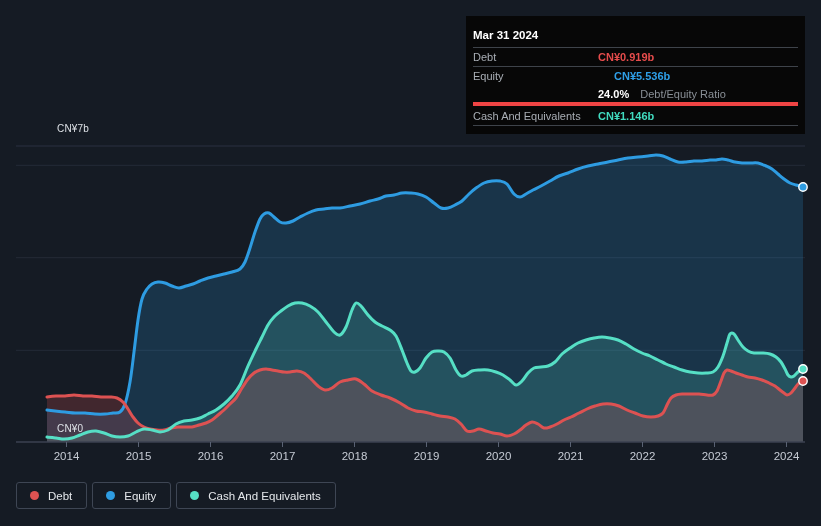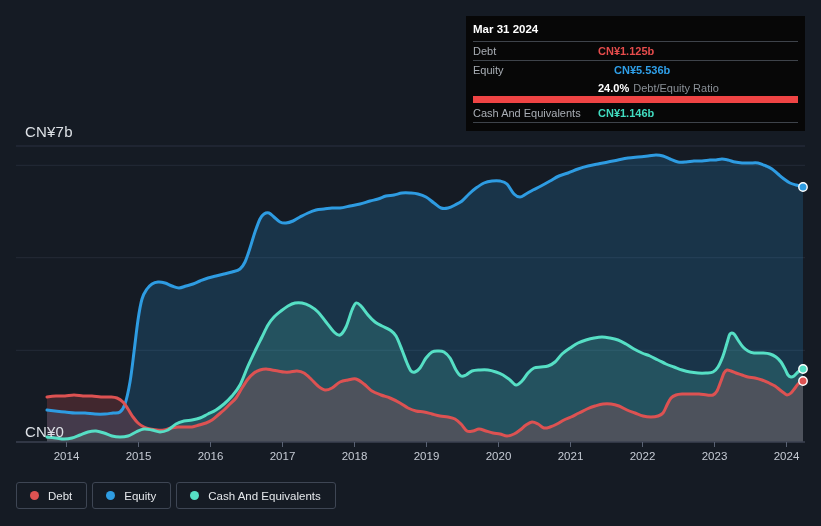--- a/index.html
+++ b/index.html
@@ -1,28 +1,28 @@
 <!DOCTYPE html>
 <html><head>
 <meta charset="utf-8">
 <style>
   html,body{margin:0;padding:0;background:#151b24;}
   .stage{position:relative;width:821px;height:526px;background:#151b24;overflow:hidden;
          font-family:"Liberation Sans",sans-serif;-webkit-font-smoothing:antialiased;}
   svg{position:absolute;left:0;top:0;}
-  .ylabel{position:absolute;font-size:15px;color:#dde1e6;letter-spacing:.2px;}
+  .ylabel{position:absolute;font-size:10px;color:#dde1e6;letter-spacing:.2px;margin-left:32px;}
   
   .tooltip{position:absolute;left:466px;top:16px;width:339px;background:#070707;
-           color:#b8bdc3;font-size:11px;box-sizing:border-box;padding:0 0 8px 0;}
+           color:#b8bdc3;font-size:11px;box-sizing:border-box;padding:6px 0 8px 0;}
   .tt-row{display:flex;align-items:center;margin:0 7px;border-bottom:1px solid #3e434a;}
   .tt-title{height:25px;font-weight:bold;color:#ffffff;font-size:11.5px;}
   .tt-data{height:18px;}
   .tt-label{width:125px;flex-shrink:0;color:#a9aeb5;}
   .tt-value{font-weight:bold;}
-  .tt-ratio{height:17px;padding-left:125px;border-bottom:7px solid #ef4444;}
+  .tt-ratio{height:17px;padding-left:125px;border-bottom:4px solid #ef4444;gap:7px;}
   .tt-noline{border-bottom:none;}
   .ratio-pct{color:#ffffff;font-weight:bold;margin-right:4px;}
   .ratio-txt{color:#8a9097;}
   
   .legend{position:absolute;left:16px;top:482px;display:flex;gap:5px;}
   .legend-item{display:flex;align-items:center;gap:9px;height:27px;padding:0 14px 0 13px;
                border:1px solid #3e4654;border-radius:3px;color:#e4e7eb;font-size:11.5px;
                background:transparent;cursor:pointer;box-sizing:border-box;}
   .dot{width:9px;height:9px;border-radius:50%;flex-shrink:0;}
 </style>
@@ -70,21 +70,21 @@
       <circle cx="803" cy="381" r="4.2" fill="#dd5252" stroke="#ffffff" stroke-width="1.4"></circle>
     </svg>
 
   <div class="ylabel" style="left:25px;top:123px;">CN¥7b</div>
   <div class="ylabel" style="left:25px;top:423px;">CN¥0</div>
 
   <div class="tooltip">
     <div class="tt-row tt-title">Mar 31 2024</div>
     <div class="tt-row tt-data">
       <span class="tt-label">Debt</span>
-      <span class="tt-value" style="color: rgb(230, 76, 76);">CN¥1.125b</span>
+      <span class="tt-value" style="color: rgb(230, 76, 76);">CN¥0.919b</span>
     </div>
     <div class="tt-row tt-data tt-noline">
       <span class="tt-label">Equity</span>
       <span class="tt-value" style="color: rgb(47, 159, 232); margin-left: 16px;">CN¥5.536b</span>
     </div>
     <div class="tt-row tt-ratio" style="margin:0 7px;display:flex;align-items:center;">
       <span class="ratio-pct">24.0%</span>
       <span class="ratio-txt">Debt/Equity Ratio</span>
     </div>
     <div class="tt-row tt-data" style="height:19px;">

